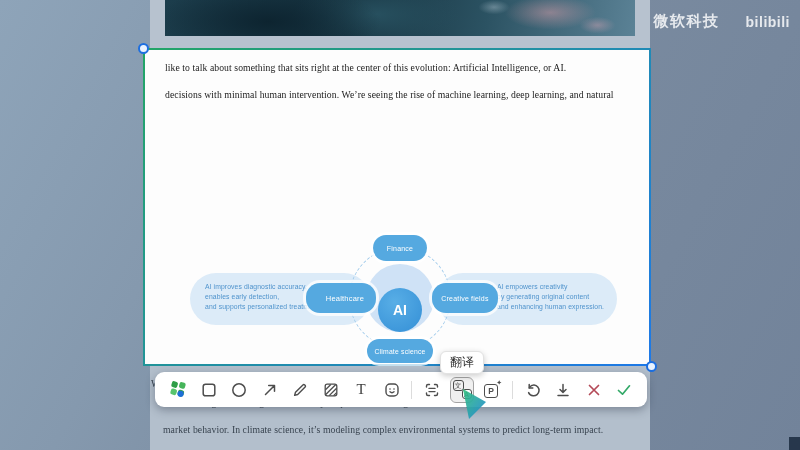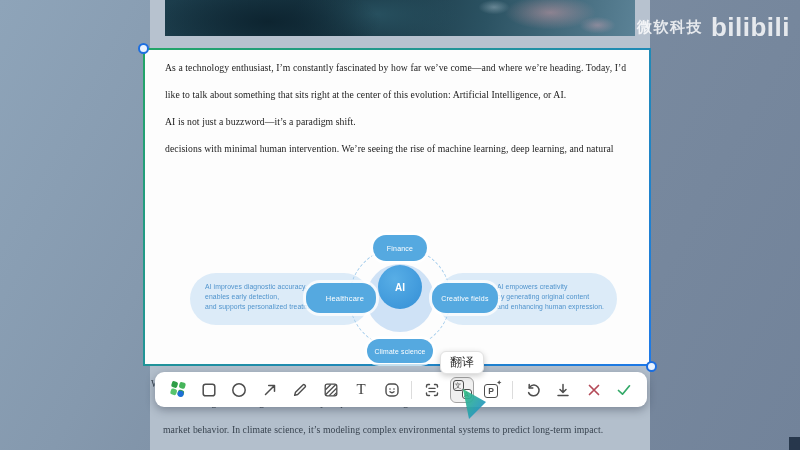--- a/index.html
+++ b/index.html
@@ -25,23 +25,23 @@
   
   .doc-text{position:absolute;left:20px;top:4px;width:472px;color:#1b1b1b;
     font-family:"Liberation Serif",serif;font-size:9.7px;line-height:27px;letter-spacing:.08px;}
   .doc-text div{white-space:nowrap;}
   
   .band{position:absolute;width:180px;height:52px;border-radius:26px;background:#dcebf8;}
   .note{position:absolute;font-size:6.8px;line-height:10px;color:#4f93cc;letter-spacing:.1px;}
   .dashed-ring{position:absolute;left:204px;top:197px;width:102px;height:102px;border-radius:50%;
     border:1.5px dashed #a5cdec;box-sizing:border-box;}
   .inner-ring{position:absolute;left:221px;top:214px;width:68px;height:68px;border-radius:50%;background:#cfe2f6;}
-  .ai-circle{position:absolute;left:233px;top:215px;width:44px;height:44px;border-radius:50%;
+  .ai-circle{position:absolute;left:233px;top:238px;width:44px;height:44px;border-radius:50%;
     background:radial-gradient(circle at 38% 32%,#58aee6,#348fd6);display:flex;align-items:center;justify-content:center;
-    color:#fff;font-weight:bold;font-size:10px;}
+    color:#fff;font-weight:bold;font-size:14px;}
   .pill{position:absolute;background:#55a9e0;border-radius:14px;box-shadow:0 0 0 3px rgba(255,255,255,.75);
     display:flex;align-items:center;justify-content:center;color:#fff;font-size:7px;letter-spacing:.2px;}
   
   .dim-text{position:absolute;color:#38434f;font-family:"Liberation Serif",serif;font-size:9.7px;white-space:nowrap;letter-spacing:.08px;}
   
   .toolbar{position:absolute;left:155px;top:372px;width:492px;height:35px;box-sizing:border-box;
     background:#fff;border-radius:9px;box-shadow:0 3px 10px rgba(20,30,45,.35);z-index:40;
     display:flex;align-items:center;justify-content:space-between;padding:0 12px;}
   .tbtn{width:22px;height:24px;display:flex;align-items:center;justify-content:center;border-radius:5px;flex:0 0 auto;}
   .tbtn svg{display:block;}
@@ -56,44 +56,42 @@
   .ppt-icon{position:relative;width:19px;height:19px;display:block;}
   .ppt-box{position:absolute;left:1px;bottom:1px;width:14px;height:14px;border:1.4px solid #4d4d4d;border-radius:3px;
     font-size:8.5px;font-weight:bold;color:#4d4d4d;display:flex;align-items:center;justify-content:center;box-sizing:border-box;}
   .ppt-spark{position:absolute;right:0;top:-1px;font-size:7px;color:#4d4d4d;}
   
   .tooltip{position:absolute;left:440px;top:351px;z-index:50;background:#fff;border:1px solid #e2e2e2;
     border-radius:6px;box-shadow:0 2px 6px rgba(0,0,0,.2);padding:2px 9px;font-size:12px;color:#2b2b2b;}
   
   .cursor{position:absolute;left:461px;top:388px;z-index:60;}
   
-  .watermark{position:absolute;top:12px;right:10px;z-index:70;display:flex;align-items:center;gap:8px;
+  .watermark{position:absolute;top:12px;right:10px;z-index:70;display:flex;align-items:center;gap:26px;
     color:rgba(255,255,255,.82);}
   .wm-channel{font-size:15px;font-weight:600;letter-spacing:1.5px;}
-  .wm-site{font-size:26px;font-weight:800;letter-spacing:.5px;}
+  .wm-site{font-size:14px;font-weight:800;letter-spacing:.5px;}
   .corner-patch{position:absolute;left:789px;top:437px;width:11px;height:13px;background:#1a2a3e;opacity:.85;}
 </style>
 </head>
 <body>
 
 <div class="screen">
 
   <div class="page-top"></div>
   <div class="hero"></div>
 
   <div class="page-bottom"></div>
   <div class="dim-text" style="left:151px;top:378px;">W</div>
   <div class="dim-text" style="left:163px;top:397px;">medical images with diagnostic accuracy on par with radiologists. In finance, it detects fraud and forecasts</div>
   <div class="dim-text" style="left:163px;top:424px;">market behavior. In climate science, it’s modeling complex environmental systems to predict long-term impact.</div>
 
   <div class="selection">
     <div class="doc-text">
-      <div>As a technology enthusiast, I’m constantly fascinated by how far we’ve come—and where we’re heading. Today, I’d</div>
       <div>like to talk about something that sits right at the center of this evolution: Artificial Intelligence, or AI.</div>
-      <div>AI is not just a buzzword—it’s a paradigm shift.</div>
       <div>decisions with minimal human intervention. We’re seeing the rise of machine learning, deep learning, and natural</div>
     </div>
 
     <div>
       <div class="band" style="left:45px;top:223px;"></div>
       <div class="band" style="left:292px;top:223px;"></div>
       <div class="note" style="left:60px;top:232px;">
         <div>AI improves diagnostic accuracy,</div>
         <div>enables early detection,</div>
         <div>and supports personalized treatment.</div>

